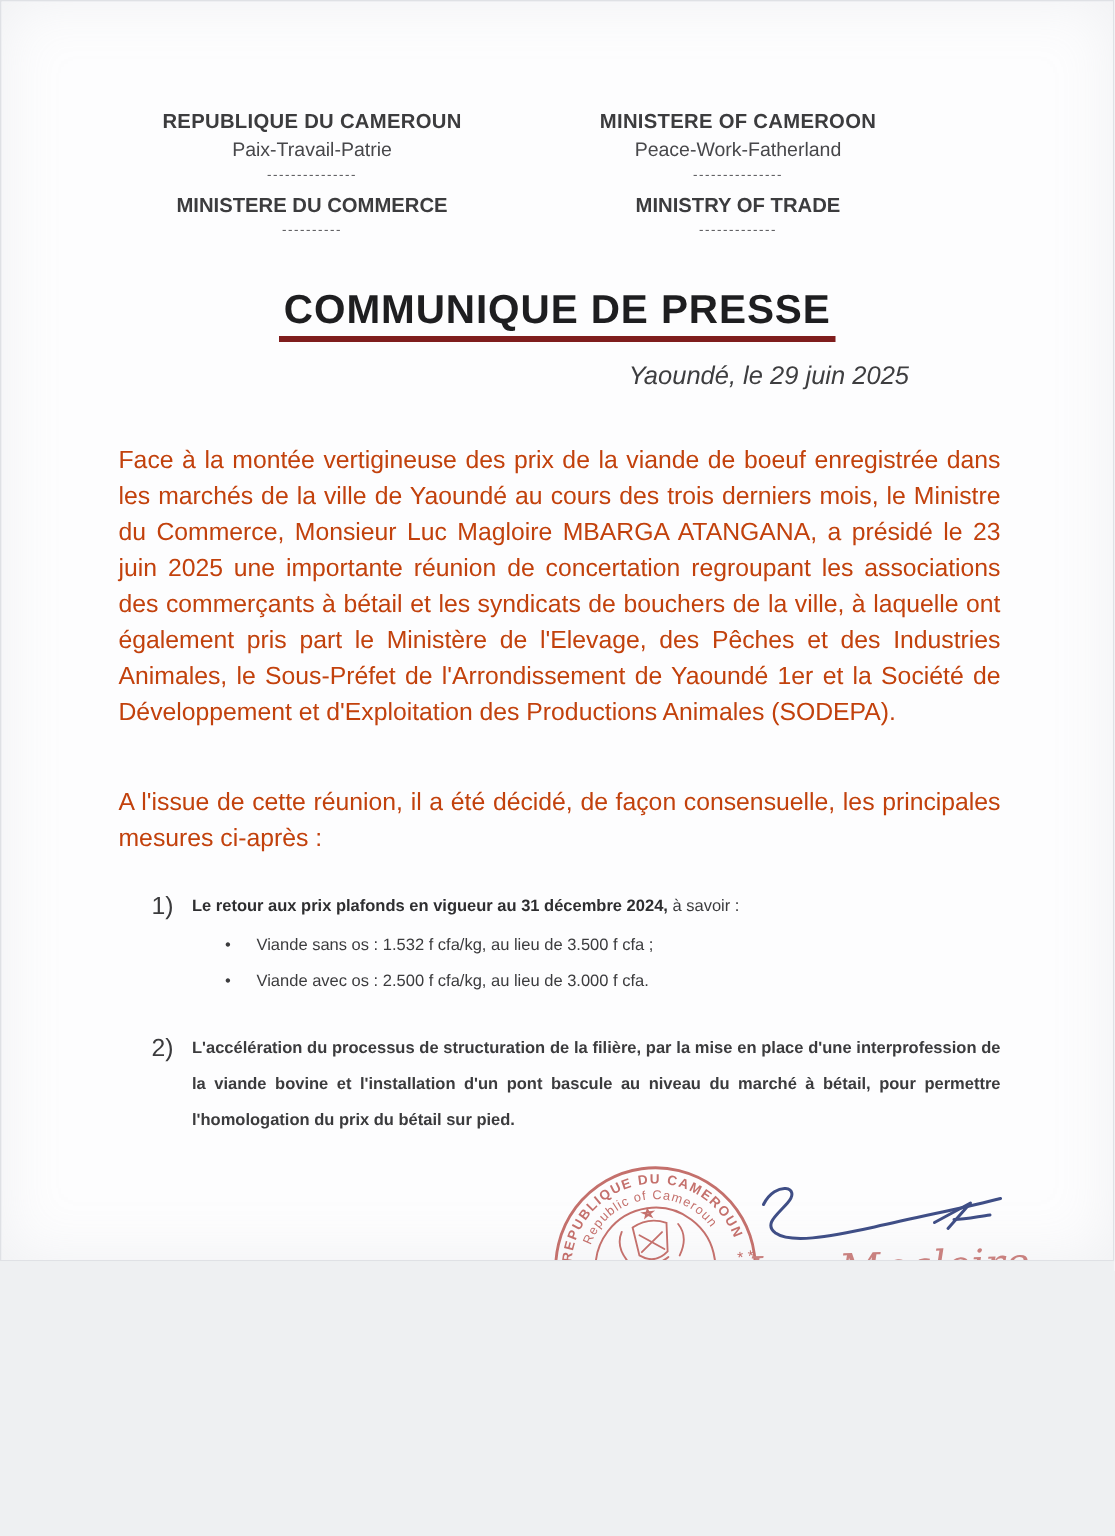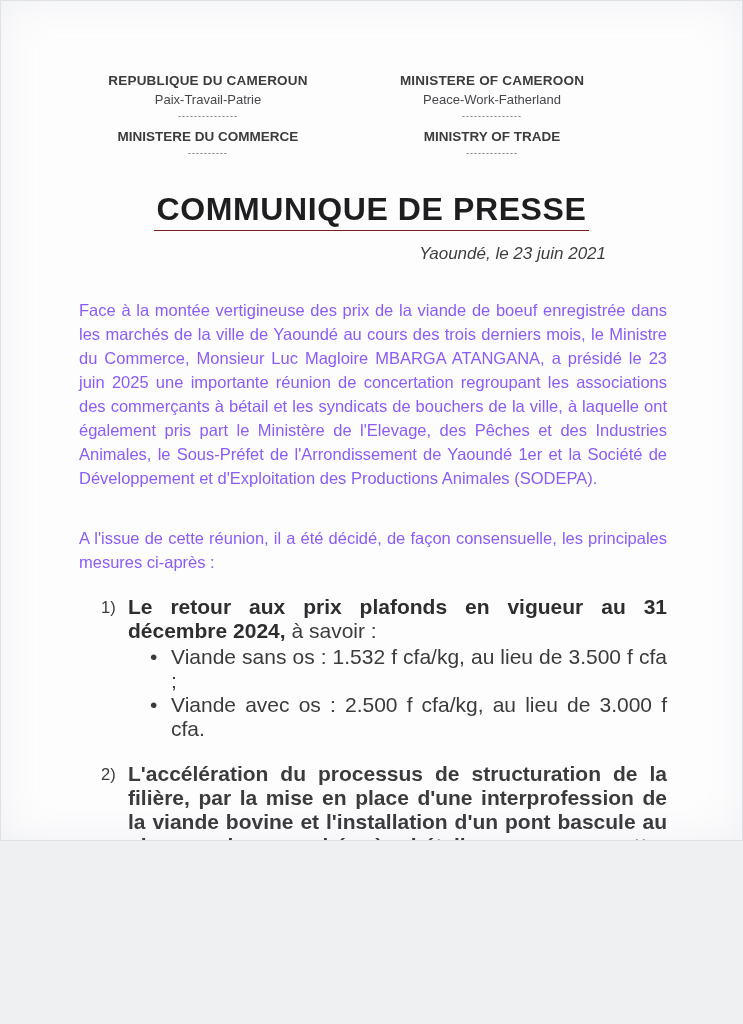--- a/index.html
+++ b/index.html
@@ -25,42 +25,42 @@
   .hdr-col.left{left:57px;}
   .hdr-col.right{left:341px;}
   .hdr-country{font-size:13.5px;font-weight:700;letter-spacing:.2px;color:#3c3c3e;}
   .hdr-motto{font-size:13px;color:#47474a;}
   .hdr-dash{font-size:9px;letter-spacing:1px;color:#59595c;line-height:1.6;}
   .hdr-ministry{font-size:13.5px;font-weight:700;color:#3c3c3e;margin-top:3px;}
   
   .title-wrap{text-align:center;margin-top:30px;}
   .title{
     display:inline-block;
-    font-size:32px;font-weight:800;letter-spacing:.6px;
+    font-size:27px;font-weight:800;letter-spacing:.6px;
     color:#1e1e20;
-    border-bottom:1px solid #7f1d1d;
+    border-bottom:4px solid #7f1d1d;
     padding:0 3px 2px 3px;
     margin:0;
     text-align:right;
   }
   .dateline{
     font-size:17px;font-style:italic;color:#3e3e40;
     text-align:right;padding-right:136px;margin-top:13px;
   }
   
   .body{padding:0 75px 0 78px;}
   .par{
     font-size:16.5px;line-height:24px;text-align:justify;
-    color:#8b5cf6;margin:0;
+    color:#c2410c;margin:0;
   }
   .par.first{margin-top:34px;}
   .par.second{margin-top:36px;}
   .measure{display:flex;padding-left:22px;margin-top:21px;}
   .measure .num{flex:none;width:27px;font-size:16.5px;line-height:24px;color:#3b3b3d;}
-  .measure .content{flex:1;font-size:21px;line-height:24px;text-align:justify;color:#3b3b3d;}
+  .measure .content{flex:1;font-size:11px;line-height:24px;text-align:justify;color:#3b3b3d;}
   .bold{font-weight:700;color:#2e2e30;}
   .bullets{margin-top:2px;}
   .bullet-row{display:flex;margin-left:18px;}
   .bullet-dot{flex:none;width:25px;text-align:left;padding-left:4px;box-sizing:border-box;}
   .closing{margin-top:27px;}
   
   .sig-area{position:relative;height:200px;margin-top:8px;}
   .stamp{position:absolute;left:360px;top:2px;transform:rotate(-8deg);}
   .scribble{position:absolute;left:494px;top:14px;}
   .script-name{
@@ -91,21 +91,21 @@
       <div class="hdr-motto">Peace-Work-Fatherland</div>
       <div class="hdr-dash">---------------</div>
       <div class="hdr-ministry">MINISTRY OF TRADE</div>
       <div class="hdr-dash">-------------</div>
     </div>
   </div>
 
   <div class="title-wrap">
     <h1 class="title">COMMUNIQUE DE PRESSE</h1>
   </div>
-  <div class="dateline">Yaoundé, le 23 juin 2021</div>
+  <div class="dateline">Yaoundé, le 29 juin 2025</div>
 
   <div class="body">
     <p class="par first">Face à la montée vertigineuse des prix de la viande de boeuf enregistrée dans les marchés de la ville de Yaoundé au cours des trois derniers mois, le Ministre du Commerce, Monsieur Luc Magloire MBARGA ATANGANA, a présidé le 23 juin 2025 une importante réunion de concertation regroupant les associations des commerçants à bétail et les syndicats de bouchers de la ville, à laquelle ont également pris part le Ministère de l'Elevage, des Pêches et des Industries Animales, le Sous-Préfet de l'Arrondissement de Yaoundé 1er et la Société de Développement et d'Exploitation des Productions Animales (SODEPA).</p>
     <p class="par second">A l'issue de cette réunion, il a été décidé, de façon consensuelle, les principales mesures ci-après :</p>
 
     <div class="measure">
       <span class="num">1)</span>
       <div class="content">
         <span class="bold">Le retour aux prix plafonds en vigueur au 31 décembre 2024,</span><span> à savoir :</span>
         <div class="bullets">

